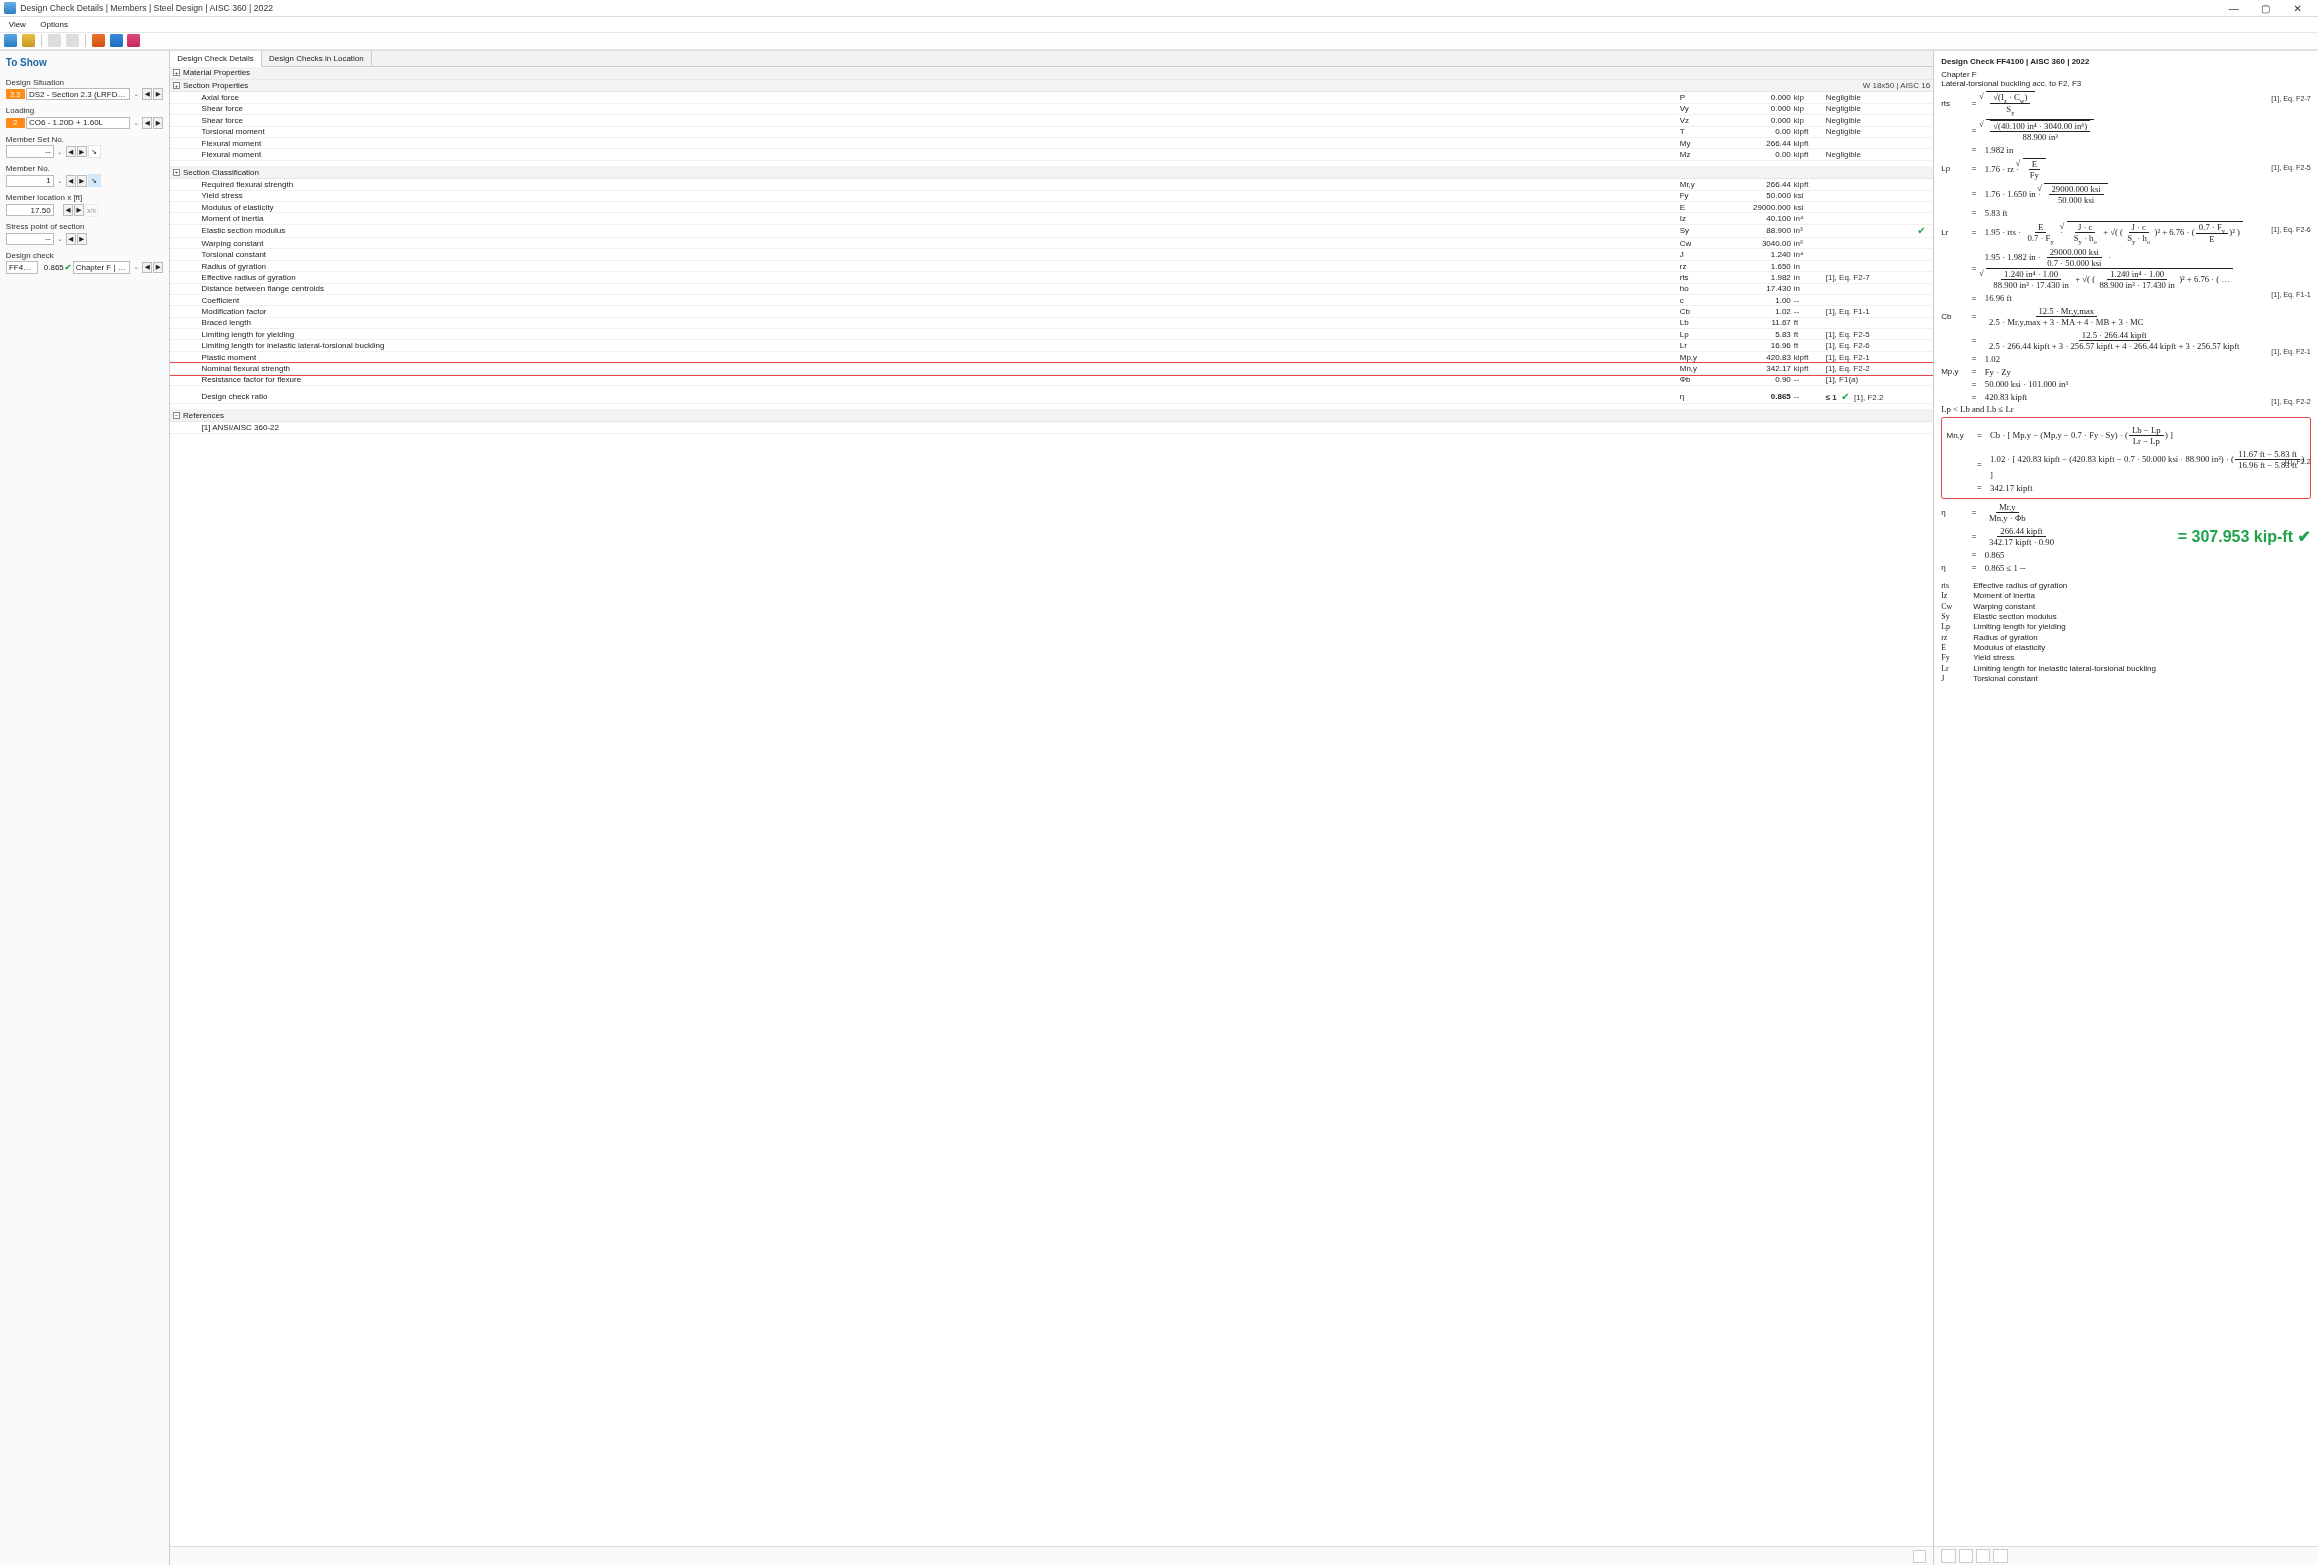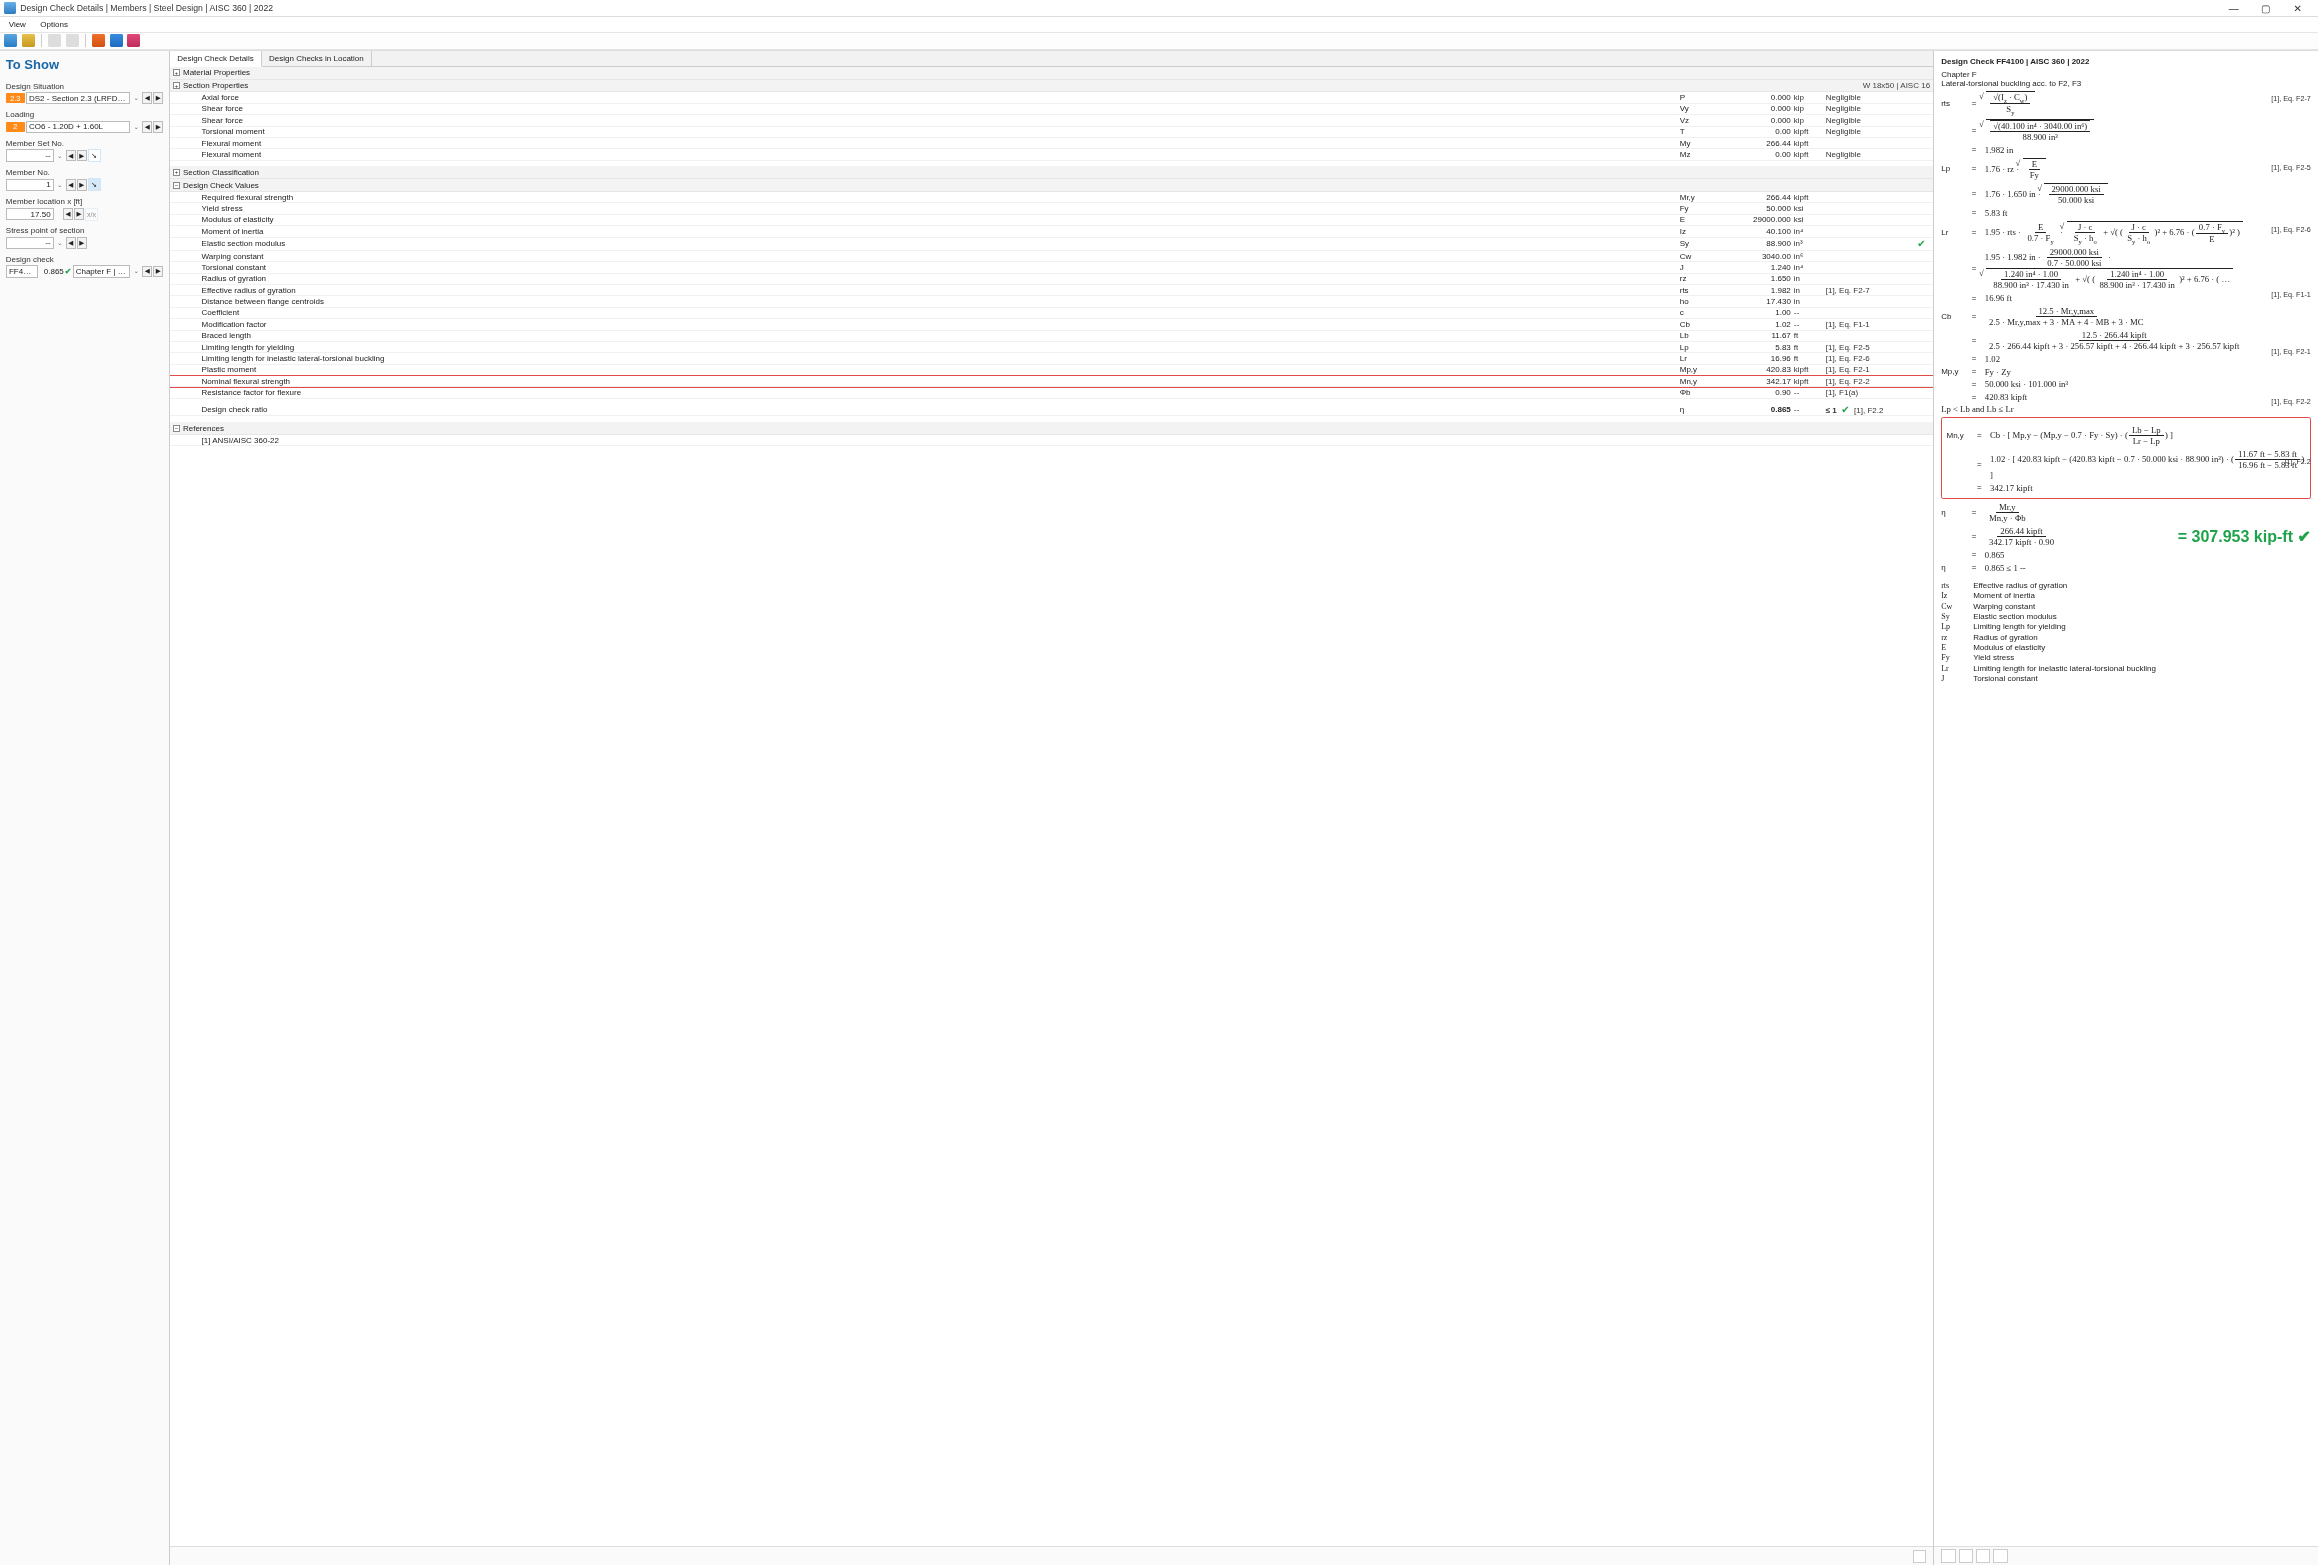--- a/index.html
+++ b/index.html
@@ -13,21 +13,21 @@
 .menubar { display: flex; gap: 8.7px; padding: 1.4px 5.8px; background: #fff; border-bottom: 0.7px solid #e6e6e6; font-size: 8px; }
 .menubar span { padding: 1.4px 2.9px; }
 .toolbar { display: flex; gap: 4.3px; padding: 1.4px 4.3px; background: #fdfdfd; border-bottom: 0.7px solid #e5e5e5; align-items: center; }
 .tool-ic { width: 13px; height: 13px; display: inline-block; border-radius: 1.4px; }
 .tool-sep { width: 0.7px; height: 13px; background: #ccc; margin: 0 2.2px; }
 
 .body-row { display: flex; flex: 1; min-height: 0; border-top: 0.7px solid #ddd; }
 
 
 .sidebar { width: 170px; border-right: 0.7px solid #ccc; background: #fafafa; padding: 2.9px 5.8px; overflow: auto; }
-.sidebar h4 { color: #1a67a6; font-weight: bold; font-size: 13px; padding: 2.9px 0 4.3px; }
+.sidebar h4 { color: #1a67a6; font-weight: bold; font-size: 10px; padding: 2.9px 0 4.3px; }
 .lbl { font-size: 8px; color: #333; margin-top: 5.8px; margin-bottom: 1.4px; }
 .pill-row { display: flex; align-items: center; gap: 1px; }
 .badge-num { background: #ff8c1a; color: #fff; font-size: 7.2px; min-width: 19px; text-align: center; border-radius: 0.7px; padding: 0.7px 1.4px; }
 .sel { border: 0.7px solid #bbb; background: #fff; font-size: 8px; padding: 0.7px 2.2px; flex: 1; min-width: 0; white-space: nowrap; overflow: hidden; text-overflow: ellipsis; }
 .arrow-btn { width: 10px; height: 11.6px; border: 0.7px solid #bbb; background: #f3f3f3; font-size: 6.5px; display: flex; align-items: center; justify-content: center; }
 .mini-inp { border: 0.7px solid #bbb; background: #fff; width: 48px; text-align: right; padding: 0.7px 2.2px; }
 .small-ic { width: 13px; height: 13px; border: 0.7px solid #d4e5f5; display: inline-flex; align-items: center; justify-content: center; font-size: 7.2px; background: #fff; }
 .small-ic.sel-on { background: #d6e9f8; }
 .ok-mark { color: #1fa34a; font-weight: bold; }
 
@@ -253,24 +253,20 @@
     <span class="unit">kipft</span>
     <span class="ref">Negligible</span>
     <span class="ck"></span>
             </div>
           </div>
         <div style="height:5.8px"></div>
         <div class="grp-head">
             <span class="exp">+</span>
             <span>Section Classification</span>
           </div>
-        <div class="grp-head">
-            <span class="exp">−</span>
-            <span>Design Check Values</span>
-          </div>
         <div id="value-rows">
             <div class="row">
               <span class="ind"></span>
     <span class="name">Required flexural strength</span>
     <span class="sym">Mr,y</span>
     <span class="val">266.44</span>
     <span class="unit">kipft</span>
     <span class="ref"></span>
     <span class="ck"></span>
             </div>

